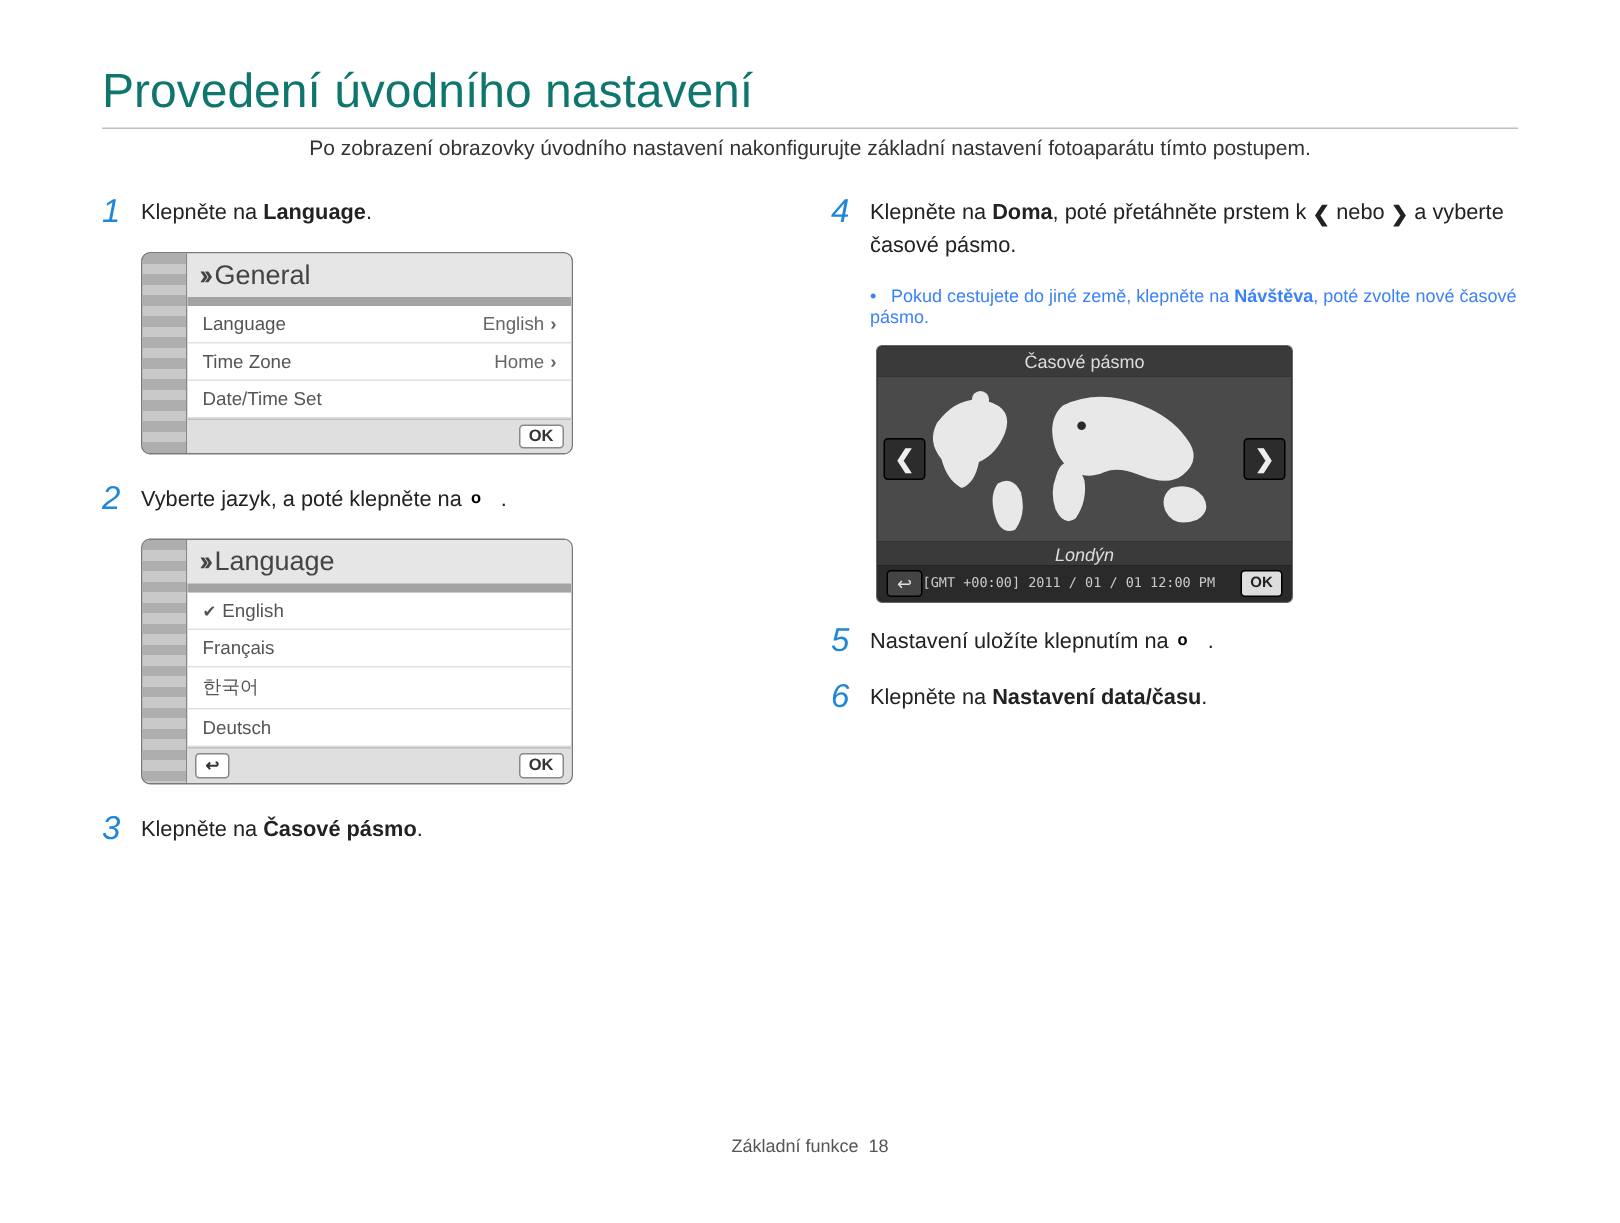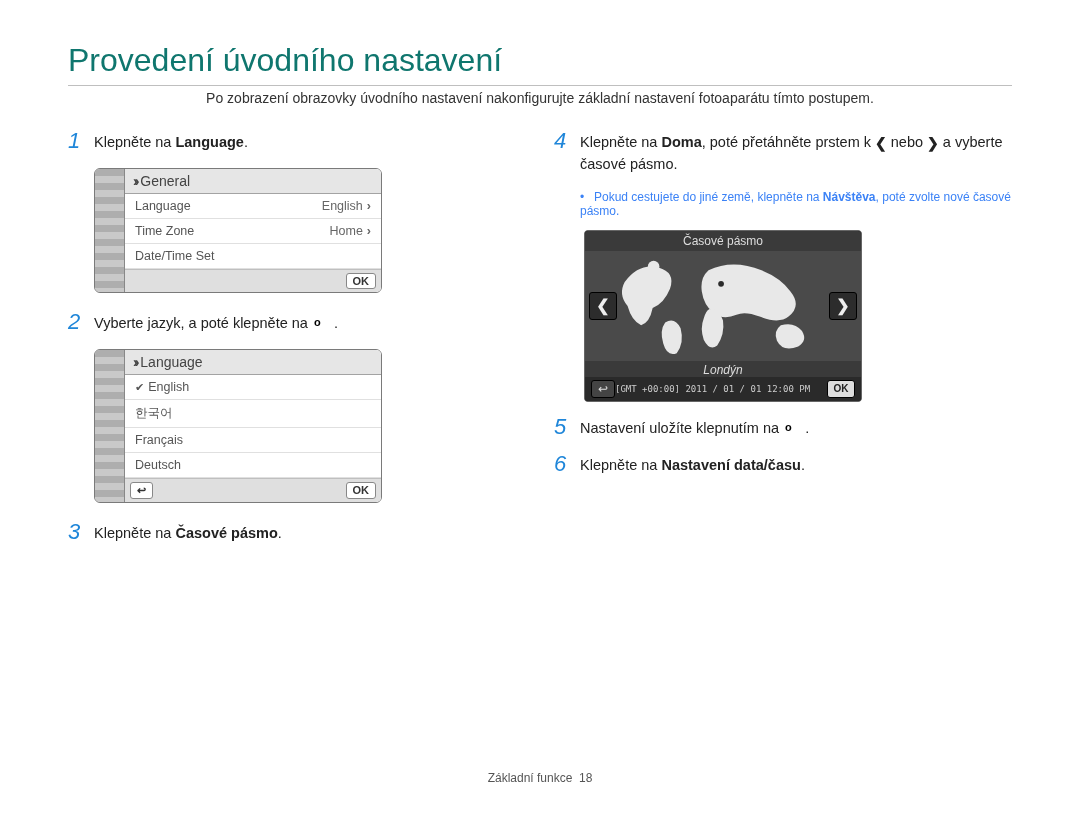--- a/index.html
+++ b/index.html
@@ -98,22 +98,22 @@
   .device-screen {
     flex: 1;
     background: #fff;
     display: flex;
     flex-direction: column;
   }
   .screen-header {
     background: #e6e6e6;
     padding: 4px 8px;
     color: #444;
-    font-size: 14px;
-    border-bottom: 1px solid #a3a3a3;
+    font-size: 18px;
+    border-bottom: 6px solid #a3a3a3;
   }
   .screen-header .chevs { font-weight: bold; letter-spacing:-3px; margin-right:4px;}
   .row {
     display: flex;
     justify-content: space-between;
     padding: 5px 10px;
     border-bottom: 1px solid #e0e0e0;
     font-size: 12.5px;
     color: #555;
   }
@@ -204,21 +204,21 @@
   }
   .tz-ok {
     width:28px;height:18px;
     border:1px solid #000;border-radius:3px;
     background:#ddd;color:#222;
     font-size:10px;font-weight:bold;
     display:flex;align-items:center;justify-content:center;
   }
   .pagefoot {
     position: absolute;
-    bottom: 30px;
+    bottom: 44px;
     left: 0;
     width: 1080px;
     text-align: center;
     font-size: 12px;
     color: #555;
   }
   .check { font-size: 11px; margin-right:4px; }
 </style>
 </head>
 <body>
@@ -276,24 +276,24 @@
       <div class="device">
         <div class="device-handle"></div>
         <div class="device-screen">
           <div class="screen-header">
             <span class="chevs">››</span><span>Language</span>
           </div>
           <div class="row">
             <span><span class="check">✔</span><span>English</span></span>
           </div>
           <div class="row">
+            <span>Français</span>
+          </div>
+          <div class="row">
             <span>한국어</span>
-          </div>
-          <div class="row">
-            <span>Français</span>
           </div>
           <div class="row">
             <span>Deutsch</span>
           </div>
           <div class="screen-footbar">
             <span class="btn">↩</span>
             <span class="btn">OK</span>
           </div>
         </div>
       </div>

